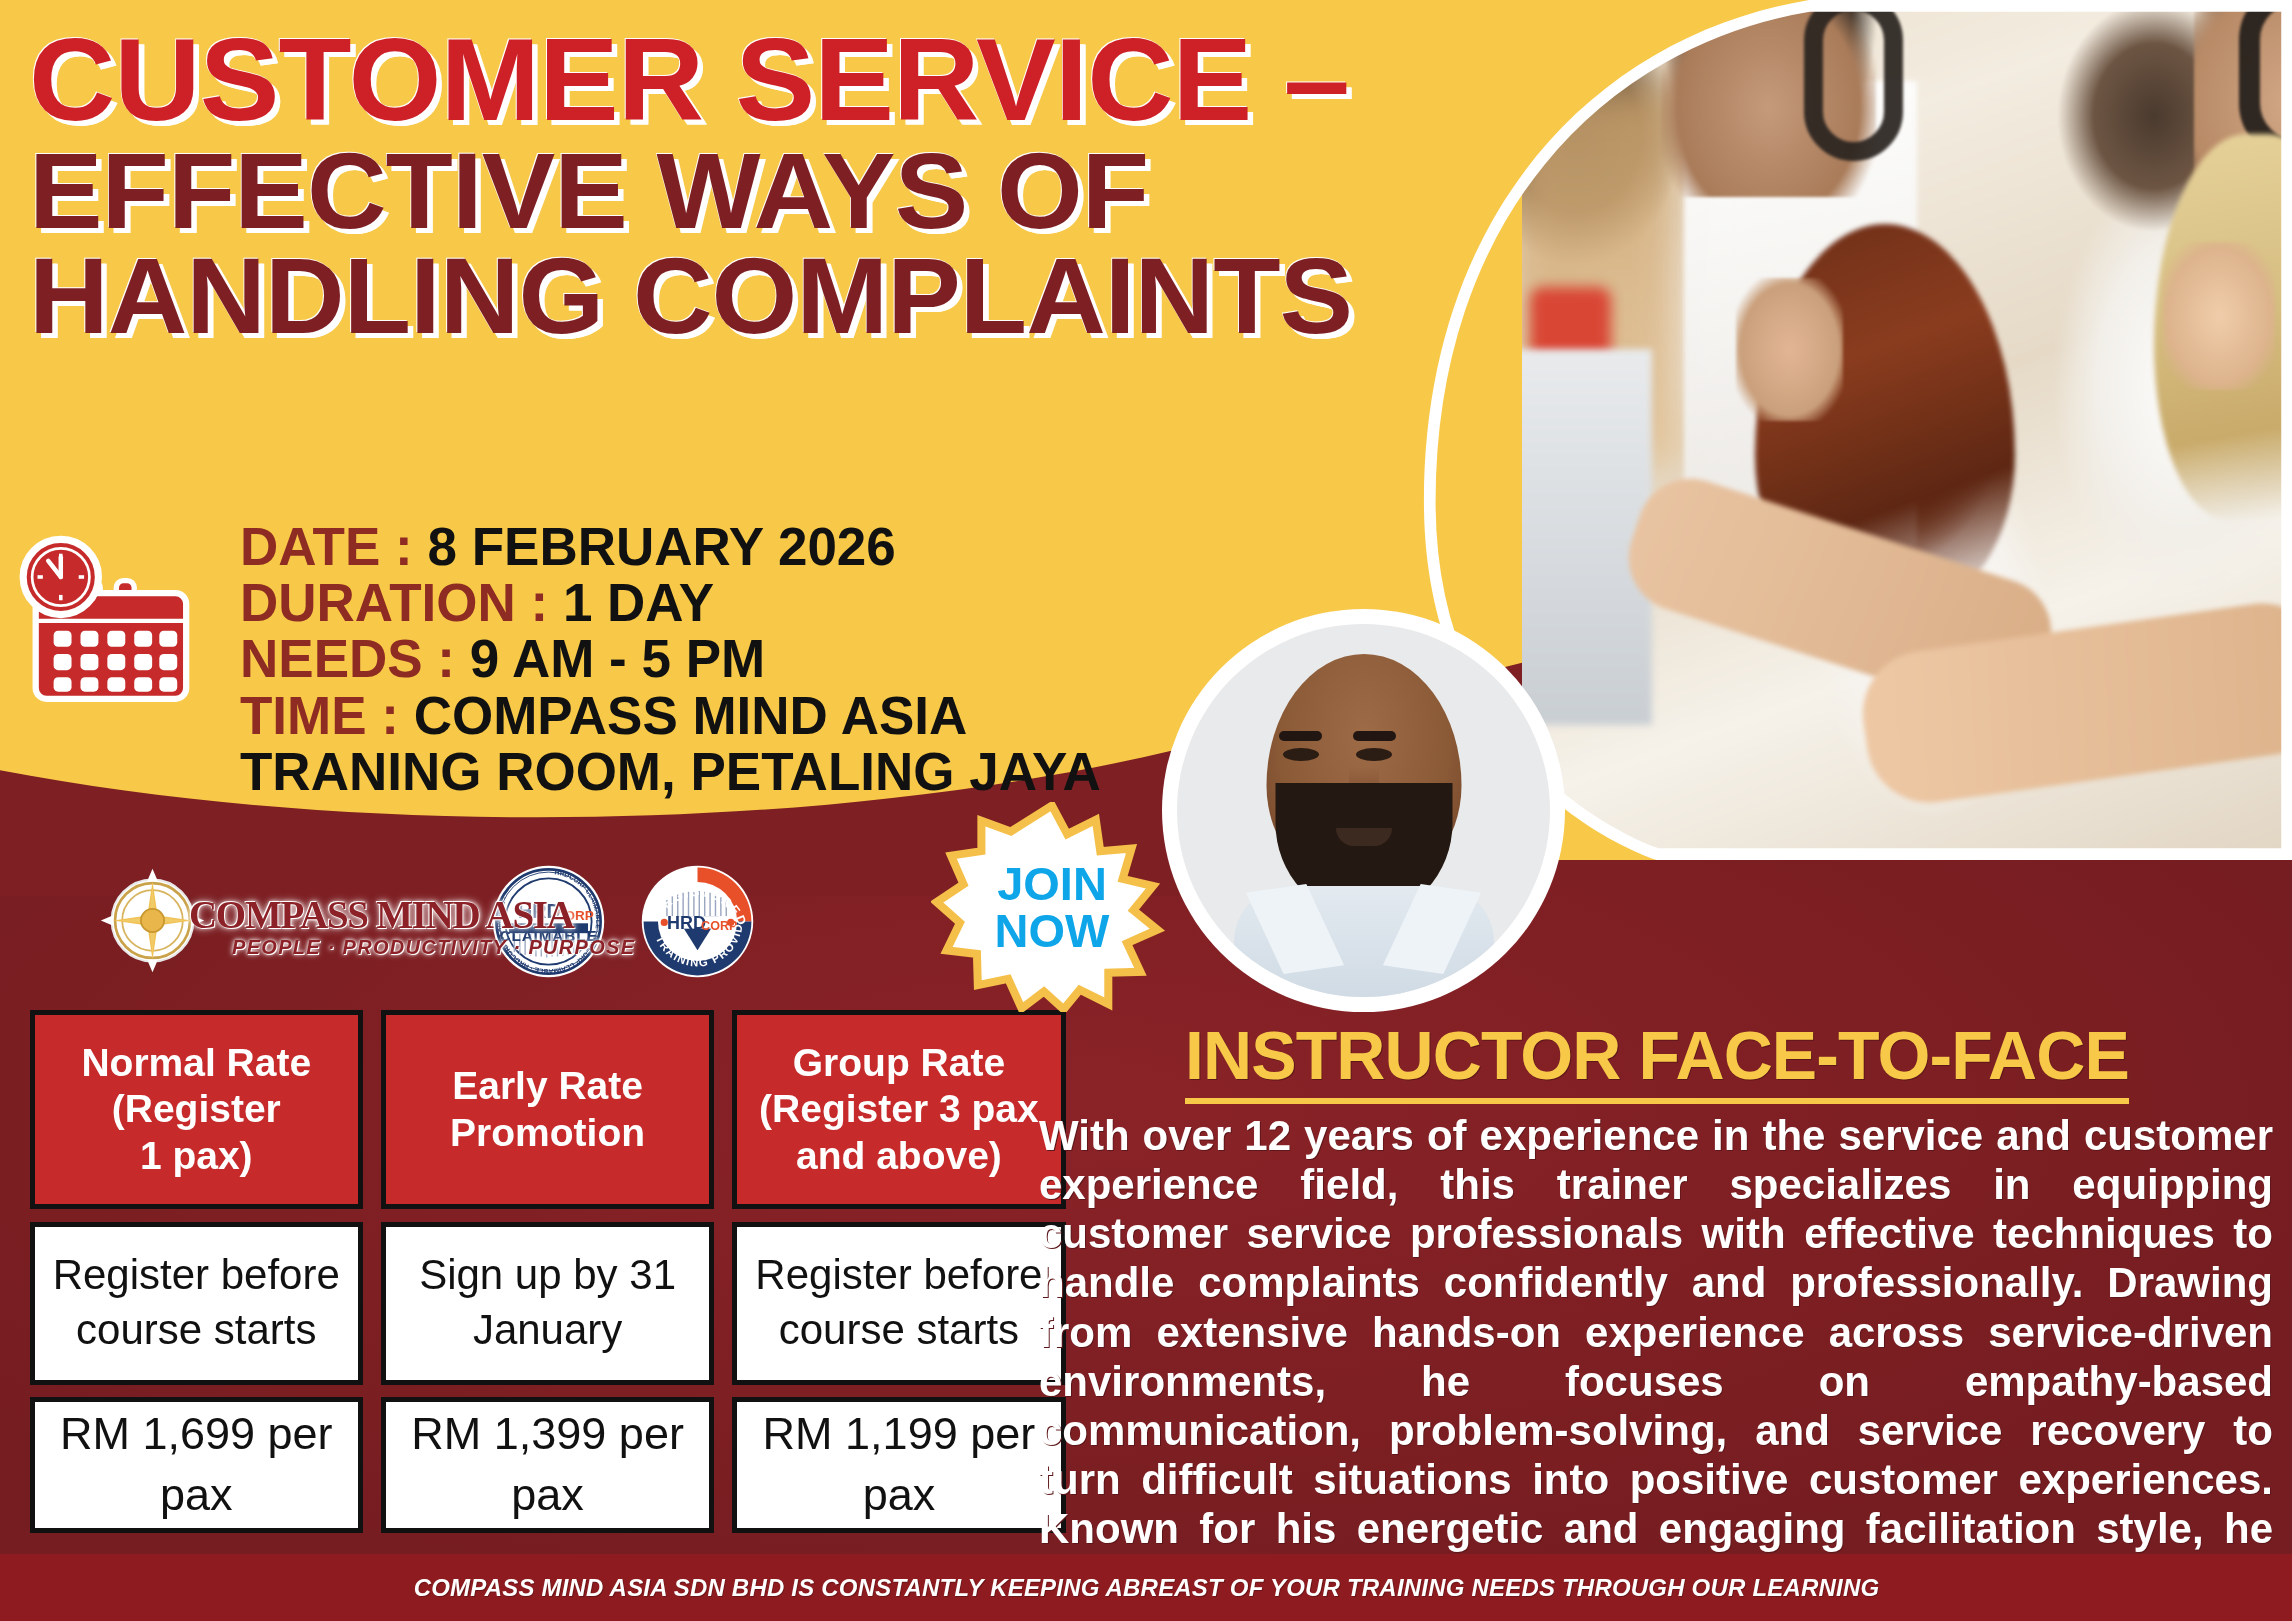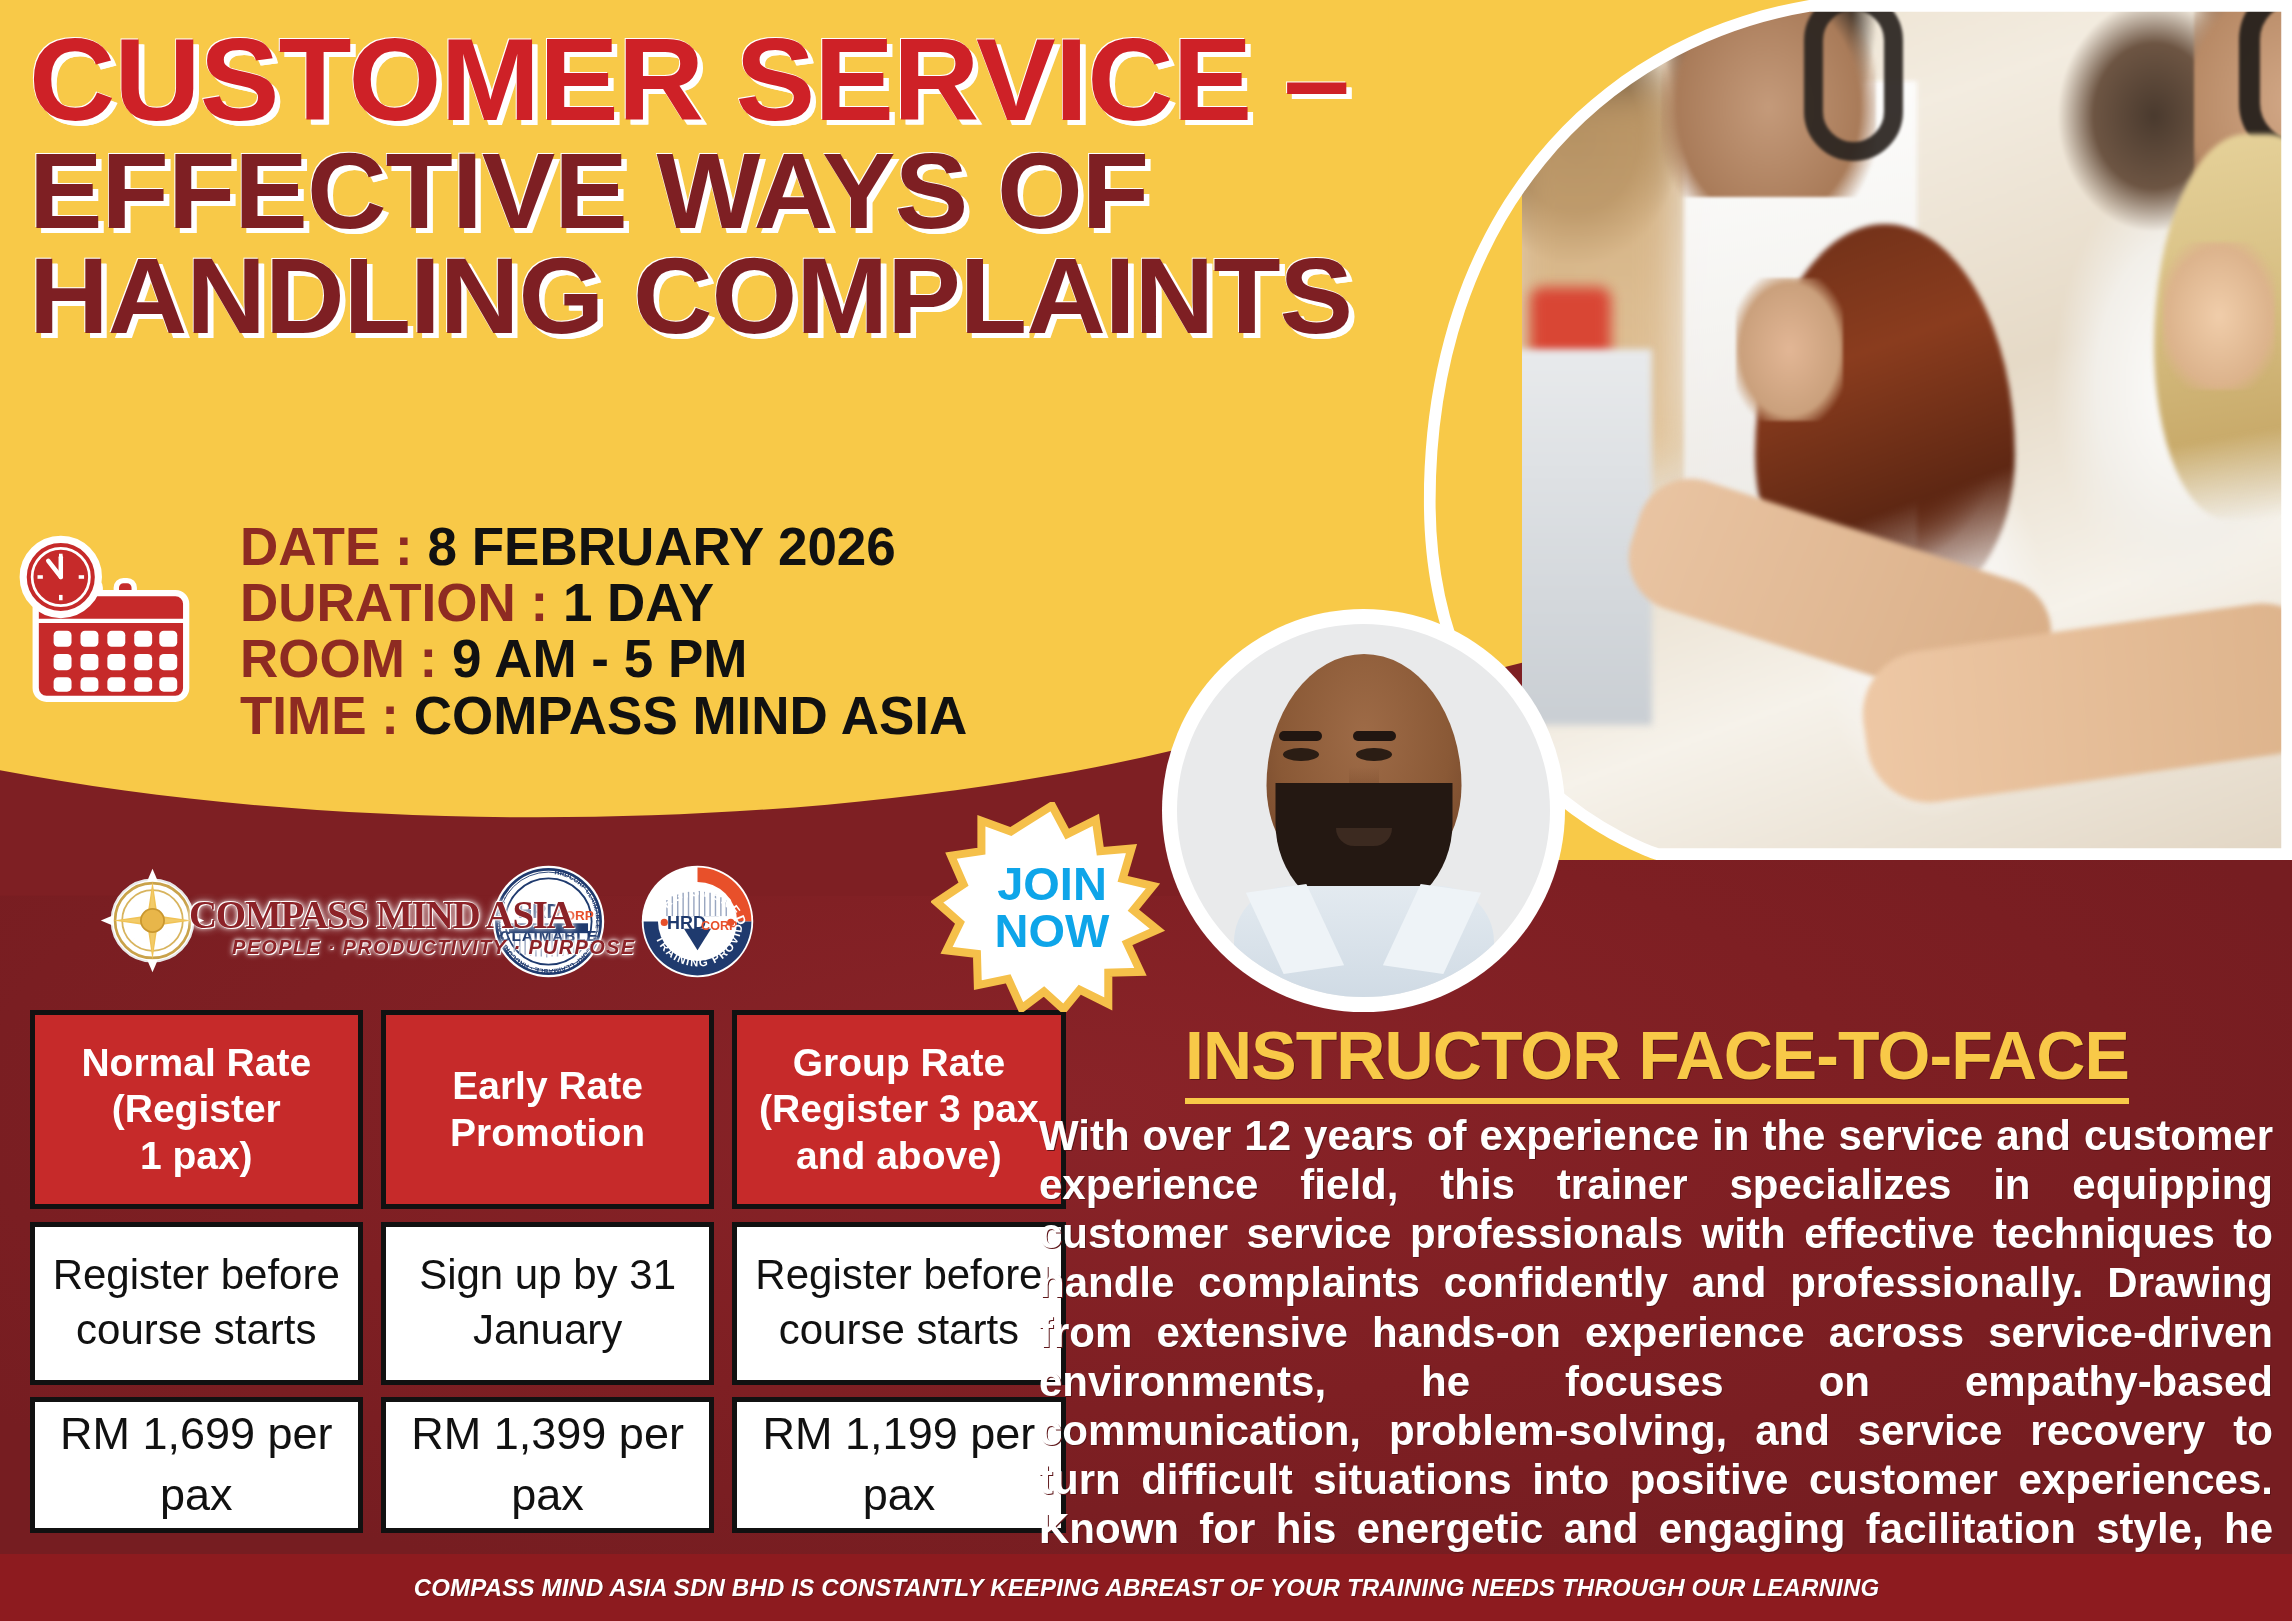--- a/index.html
+++ b/index.html
@@ -359,24 +359,27 @@
 </svg>
 
 <div id="details">
   <div class="detail-row">
     <span class="detail-label">DATE : </span><span class="detail-value"> 8 FEBRUARY 2026</span>
   </div>
   <div class="detail-row">
     <span class="detail-label">DURATION : </span><span class="detail-value">1 DAY</span>
   </div>
   <div class="detail-row">
-    <span class="detail-label">ROOM : </span><span class="detail-value">9 AM - 5 PM</span>
+    <span class="detail-label">NEEDS : </span><span class="detail-value">9 AM - 5 PM</span>
   </div>
   <div class="detail-row">
     <span class="detail-label">TIME : </span><span class="detail-value">COMPASS MIND ASIA</span>
+  </div>
+  <div class="detail-row">
+    <span class="detail-value">TRANING ROOM, PETALING JAYA</span>
   </div>
 </div>
 
 <div id="logo-row">
 
   <div class="cma-logo">
     <svg width="107" height="107" style="position:absolute;left:0;top:-5.4px" viewBox="0 0 120 120">
       <circle cx="60" cy="60" r="46" fill="#ffffff"></circle>
       <circle cx="60" cy="60" r="46" fill="none" stroke="#e8e8e8" stroke-width="2"></circle>
       <circle cx="60" cy="60" r="42" fill="none" stroke="#c9a24a" stroke-width="3"></circle>

